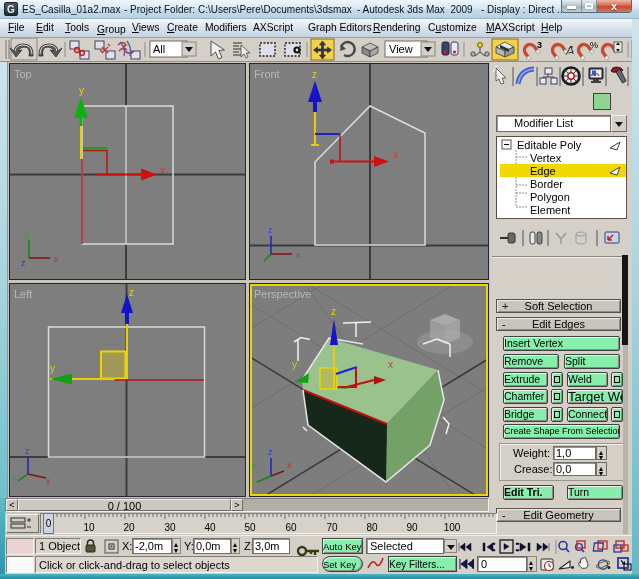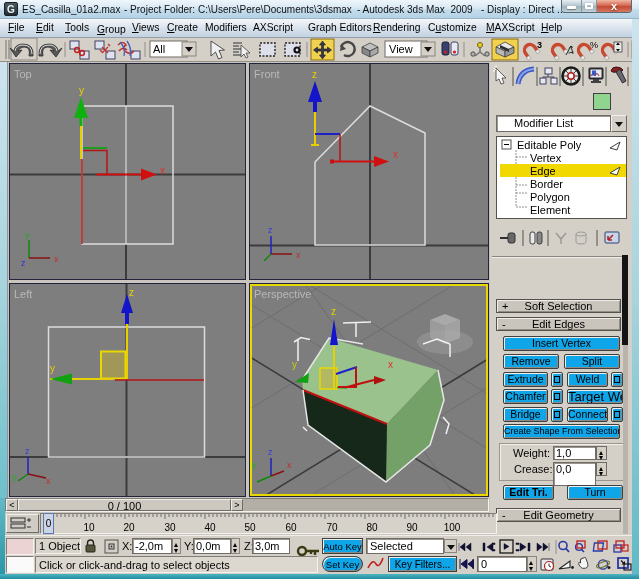--- a/index.html
+++ b/index.html
@@ -1,20 +1,20 @@
 <!DOCTYPE html>
 <html><head><meta charset="utf-8">
 <style>
 *{margin:0;padding:0;box-sizing:border-box;}
 body{font-family:"Liberation Sans",sans-serif;}
 #app{position:relative;width:639px;height:579px;overflow:hidden;background:#d4d0c8;font-size:11px;color:#000;}
 .abs{position:absolute;}
 .raised{border-top:1px solid #f2f0ec;border-left:1px solid #f2f0ec;border-right:1px solid #6e6a64;border-bottom:1px solid #6e6a64;}
 .sunken{border-top:1px solid #807c76;border-left:1px solid #807c76;border-right:1px solid #f4f2ee;border-bottom:1px solid #f4f2ee;}
-.btn{background:#0ea5e9;border:1px solid #404040;border-radius:2px;box-shadow:inset 1px 1px 0 #f0eee9, inset -1px -1px 0 #8e8a84;text-align:center;color:#000;font-size:10.5px;white-space:nowrap;overflow:hidden;}
+.btn{background:#86efac;border:1px solid #404040;border-radius:2px;box-shadow:inset 1px 1px 0 #f0eee9, inset -1px -1px 0 #8e8a84;text-align:left;color:#000;font-size:10.5px;white-space:nowrap;overflow:hidden;}
 .field{background:#fff;border:1px solid #6f6b65;box-shadow:inset 1px 1px 0 #9a968f;}
 .roll{background:#c9c5bd;border:1px solid #55524d;box-shadow:inset 1px 1px 0 #efede9, inset -1px -1px 0 #908c86;text-align:center;}
 </style></head>
 <body>
 <div id="app">
 
 <div class="abs" id="titlebar" style="left:0;top:0;width:639px;height:19px;background:linear-gradient(#eef6fb 0%,#d8e9f4 45%,#c3dcec 55%,#b4d2e5 100%);border-bottom:1px solid #9ab4c6;">
   <div class="abs" style="left:4px;top:2px;width:14px;height:14px;background:linear-gradient(#4e5a60,#222c30);border:1px solid #1a2024;border-radius:2px;color:#e8f2f4;font-size:10px;font-weight:bold;text-align:center;line-height:13px;">G</div>
   <div class="abs" style="left:22px;top:4px;font-size:10px;color:#101010;white-space:nowrap;">ES_Casilla_01a2.max</div>
   <div class="abs" style="left:124px;top:4px;font-size:10px;color:#101010;white-space:nowrap;">- Project Folder: C:\Users\Pere\Documents\3dsmax</div>
@@ -439,21 +439,21 @@
   <div class="abs btn" style="left:13px;top:362px;width:117px;height:15px;line-height:13px;font-size:9px;">Create Shape From Selection</div>
 
   <div class="abs" style="left:9px;top:381px;width:125px;height:38px;border:1px solid #9a968f;box-shadow:inset 1px 1px 0 #f0eeea;">
     <div style="position:absolute;left:13px;top:3px;">Weight:</div>
     <div class="field" style="position:absolute;left:53px;top:2px;width:43px;height:14px;line-height:13px;padding-left:2px;">1,0</div>
     <div class="abs" style="left:96px;top:2px;width:11px;height:14px;background:#d4d0c8;border:1px solid #6e6a64;">
       <div style="position:absolute;left:2px;top:2px;width:0;height:0;border:2.5px solid transparent;border-bottom:4px solid #000;"></div>
       <div style="position:absolute;left:2px;top:9px;width:0;height:0;border:2.5px solid transparent;border-top:4px solid #000;"></div>
     </div>
     <div style="position:absolute;left:14px;top:19px;">Crease:</div>
-    <div class="field" style="position:absolute;left:53px;top:18px;width:43px;height:24px;line-height:13px;padding-left:2px;">0,0</div>
+    <div class="field" style="position:absolute;left:53px;top:18px;width:43px;height:14px;line-height:13px;padding-left:2px;">0,0</div>
     <div class="abs" style="left:96px;top:18px;width:11px;height:14px;background:#d4d0c8;border:1px solid #6e6a64;">
       <div style="position:absolute;left:2px;top:2px;width:0;height:0;border:2.5px solid transparent;border-bottom:4px solid #000;"></div>
       <div style="position:absolute;left:2px;top:9px;width:0;height:0;border:2.5px solid transparent;border-top:4px solid #000;"></div>
     </div>
   </div>
   <div class="abs btn" style="left:13px;top:423px;width:51px;height:15px;line-height:13px;font-weight:bold;">Edit Tri.</div>
   <div class="abs btn" style="left:77px;top:423px;width:56px;height:15px;line-height:13px;">Turn</div>
   <div class="abs roll" style="left:6px;top:446px;width:125px;height:14px;line-height:12px;"><span style="position:absolute;left:5px;top:0;">-</span>Edit Geometry</div>
 
   <div class="abs" style="left:133px;top:193px;width:5px;height:279px;background:#b8b4ac;"></div>

